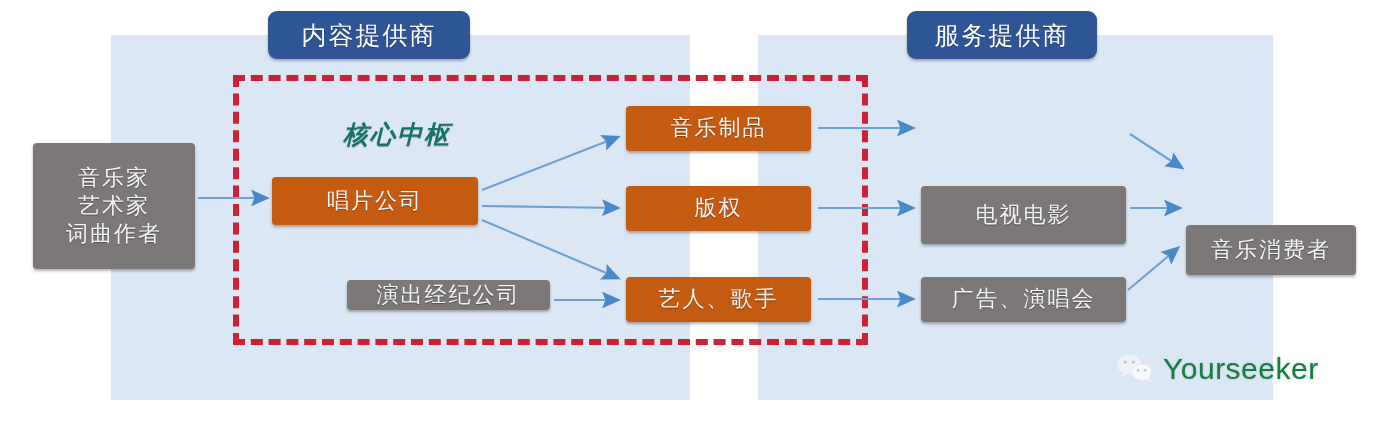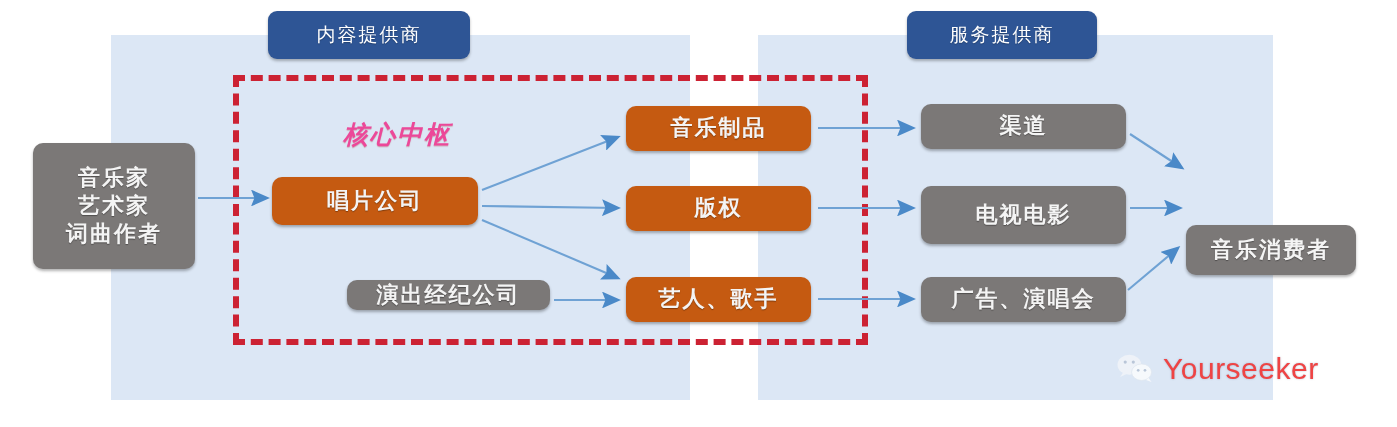--- a/index.html
+++ b/index.html
@@ -22,65 +22,64 @@
   .panel.right { left: 758px; top: 35px; width: 515px; height: 365px; }
 
   .hdr {
     position: absolute;
     background: #2e5595;
     color: #ffffff;
     border-radius: 9px;
     display: flex;
     align-items: center;
     justify-content: center;
-    font-size: 19px;
+    font-size: 25px;
     letter-spacing: 2px;
     box-shadow: 0 2px 3px rgba(0,0,0,0.28);
     text-shadow: 0 1px 1px rgba(0,0,0,0.25);
   }
   .hdr.content-provider { left: 268px; top: 11px; width: 202px; height: 48px; }
   .hdr.service-provider { left: 907px; top: 11px; width: 190px; height: 48px; }
 
   .dashed-box {
     position: absolute;
     left: 233px; top: 75px;
     width: 635px; height: 270px;
     border: 6px dashed #cc2233;
     box-sizing: border-box;
   }
 
   .core-label {
     position: absolute;
     left: 343px; top: 118px;
-    color: #ec4899;
+    color: #0f766e;
     font-size: 25px;
     font-weight: bold;
     font-style: italic;
     letter-spacing: 2px;
     white-space: nowrap;
     text-shadow: 0 1px 1px rgba(150,0,0,0.25);
   }
 
   .node {
     position: absolute;
     display: flex;
     flex-direction: column;
     align-items: center;
     justify-content: center;
-    border-radius: 10px;
+    border-radius: 4px;
     color: #f4f4f4;
     font-size: 22px;
     letter-spacing: 2px;
     line-height: 1.28;
     text-align: center;
     box-shadow: 0 2px 3px rgba(0,0,0,0.3);
     text-shadow: 0 1px 1px rgba(0,0,0,0.35);
     box-sizing: border-box;
     white-space: nowrap;
-    font-weight: bold;
   }
   .node.gray   { background: #7b7877; }
   .node.orange { background: #c55a11; }
 
   .n-creators   { left: 33px;  top: 143px; width: 162px; height: 126px; }
   .n-label      { left: 272px; top: 177px; width: 206px; height: 48px; }
   .n-agency     { left: 347px; top: 280px; width: 203px; height: 30px; }
   .n-products   { left: 626px; top: 106px; width: 185px; height: 45px; }
   .n-copyright  { left: 626px; top: 186px; width: 185px; height: 45px; }
   .n-artists    { left: 626px; top: 277px; width: 185px; height: 45px; }
@@ -95,21 +94,21 @@
     width: 1397px; height: 427px;
     pointer-events: none;
   }
 
   .watermark {
     position: absolute;
     left: 1116px; top: 352px;
     display: flex;
     align-items: center;
     gap: 9px;
-    color: #ef4444;
+    color: #15803d;
     font-size: 30px;
     letter-spacing: 0.5px;
     text-shadow: 0 0 2px rgba(120,140,170,0.55);
   }
   .watermark .wechat-glyph {
     width: 38px; height: 32px;
     display: block;
   }
 </style>
 </head>
@@ -158,21 +157,20 @@
   <div class="node orange n-label">唱片公司</div>
 
   <div class="node gray n-agency">演出经纪公司</div>
 
   <div class="node orange n-products">音乐制品</div>
 
   <div class="node orange n-copyright">版权</div>
 
   <div class="node orange n-artists">艺人、歌手</div>
 
-  <div class="node gray n-channel">渠道</div>
 
   <div class="node gray n-tvfilm">电视电影</div>
 
   <div class="node gray n-adconcert">广告、演唱会</div>
 
   <div class="node gray n-consumers">音乐消费者</div>
 
   <div class="watermark">
     <svg class="wechat-glyph" viewBox="0 0 40 34" xmlns="http://www.w3.org/2000/svg">
       <ellipse cx="14" cy="12.5" rx="12.6" ry="10.6" fill="#eef2f8"></ellipse>

